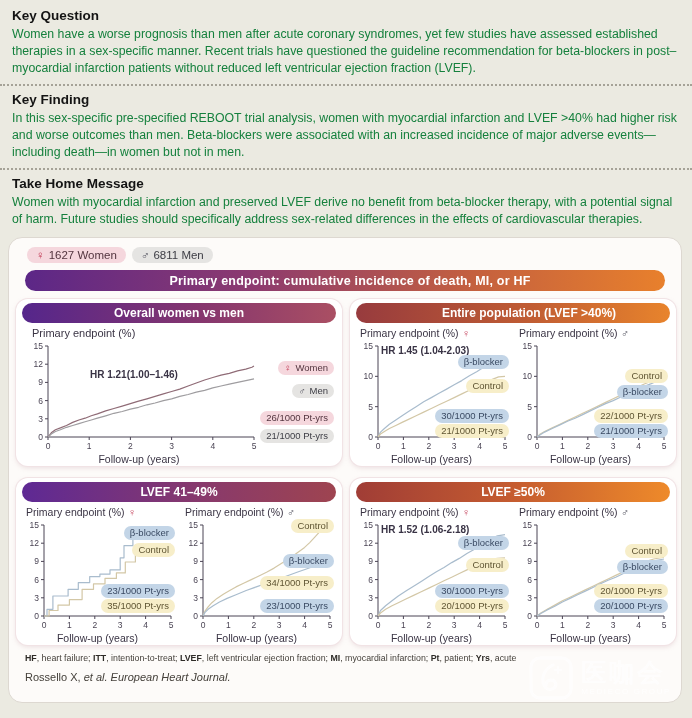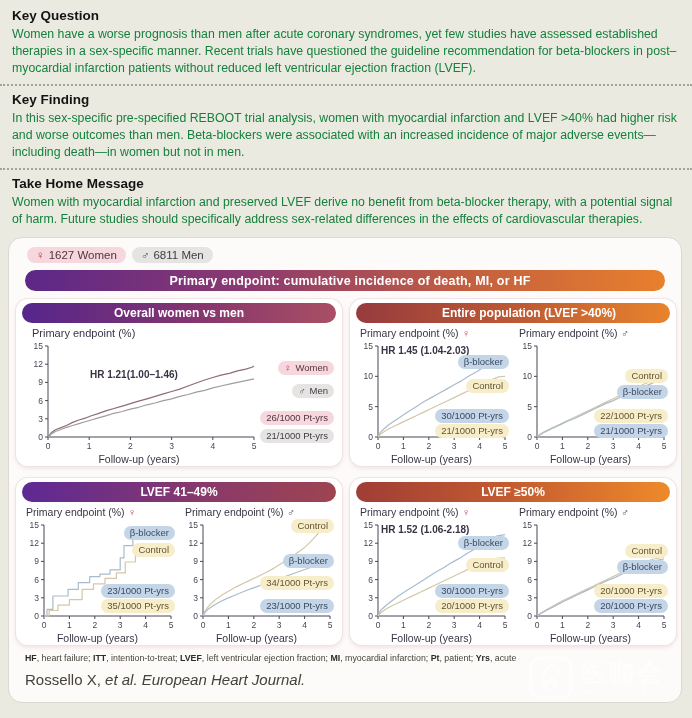--- a/index.html
+++ b/index.html
@@ -46,21 +46,21 @@
   .subplots{display:flex;gap:4px;}
   .subplot{position:relative;width:155px;}
   svg.chart{display:block;font-family:inherit;}
   .hr-note{position:absolute;font-size:10px;font-weight:600;color:#393345;white-space:nowrap;}
   .cbadge{position:absolute;padding:1px 6px;font-size:9.5px;line-height:1.3;}
   .ov{right:4px;}
   .sp{right:0px;}
   
   .fig-footer{padding:7px 16px 0 16px;font-size:8.8px;color:#45413b;line-height:1.5;}
   .fig-footer b{color:#2e2b27;}
-  .citation{margin-top:4px;font-size:15px;color:#45413b;}
+  .citation{margin-top:4px;font-size:11px;color:#45413b;}
   .citation .it{font-style:italic;}
   .watermark{position:absolute;right:10px;bottom:2px;display:flex;align-items:center;gap:8px;
     color:#ffffff;opacity:.72;pointer-events:none;}
   .wm-text{display:flex;flex-direction:column;line-height:1;}
   .wm-cn{font-size:25px;font-weight:700;letter-spacing:3px;}
   .wm-en{font-size:8px;letter-spacing:1.6px;margin-top:3px;}
 </style>
 </head>
 <body>
 

